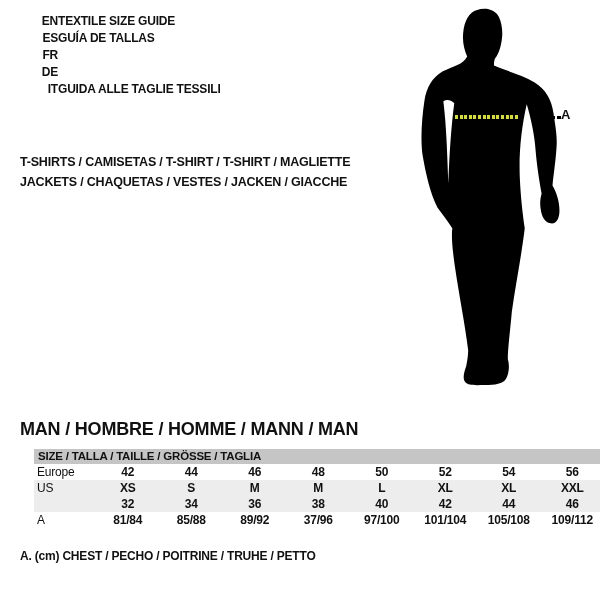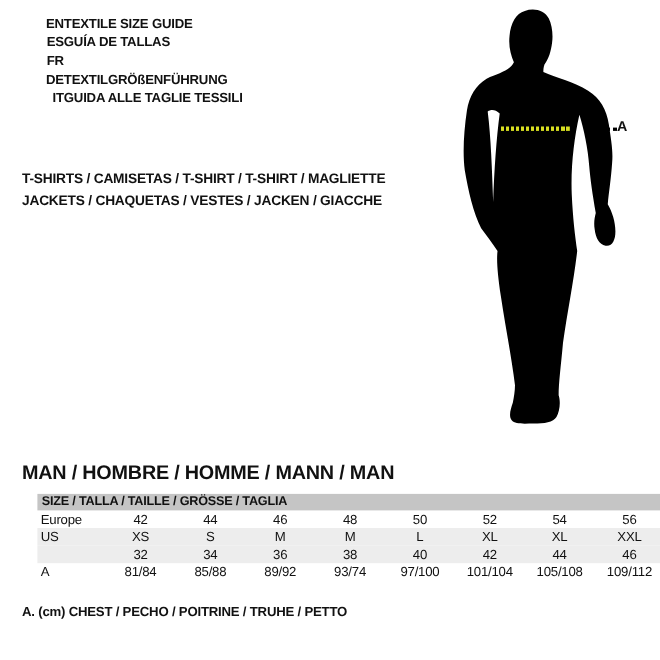--- a/index.html
+++ b/index.html
@@ -65,21 +65,21 @@
   }
   .size-table-header{
     height:15px;line-height:15px;
     background:var(--hdr-gray);
     font-size:11.5px;font-weight:bold;
     padding-left:4px;white-space:nowrap;
   }
   .trow{display:flex;height:16px;line-height:16px;}
   .trow.gray{background:var(--band-gray);}
   .tlabel{width:62px;padding-left:3px;text-align:left;}
-  .tcell{flex:1;text-align:center;}
+  .tcell{flex:1;text-align:center;font-weight:bold;}
 
   
   .measure-note{
     position:absolute;left:20px;top:549px;
     font-size:12px;font-weight:bold;white-space:nowrap;
   }
 </style>
 </head>
 <body>
 
@@ -90,21 +90,20 @@
   </div>
   <div class="lang-row">
     <span class="lang-code">ES</span>
     <span class="lang-label">GUÍA DE TALLAS</span>
   </div>
   <div class="lang-row">
     <span class="lang-code">FR</span>
   </div>
   <div class="lang-row">
     <span class="lang-code">DE</span>
-    <span class="lang-label">TEXTILGRÖßENFÜHRUNG</span>
   </div>
   <div class="lang-row">
     <span class="lang-code">IT</span>
     <span class="lang-label">GUIDA ALLE TAGLIE TESSILI</span>
   </div>
 </div>
 
 <div class="categories">
   <div>T-SHIRTS / CAMISETAS / T-SHIRT / T-SHIRT / MAGLIETTE</div>
   <div>JACKETS / CHAQUETAS / VESTES / JACKEN / GIACCHE</div>
@@ -198,21 +197,21 @@
     <span class="tcell">42</span>
     <span class="tcell">44</span>
     <span class="tcell">46</span>
   </div>
 
   <div class="trow">
     <span class="tlabel">A</span>
     <span class="tcell">81/84</span>
     <span class="tcell">85/88</span>
     <span class="tcell">89/92</span>
-    <span class="tcell">93/74</span>
+    <span class="tcell">37/96</span>
     <span class="tcell">97/100</span>
     <span class="tcell">101/104</span>
     <span class="tcell">105/108</span>
     <span class="tcell">109/112</span>
   </div>
 </div>
 
 <div class="measure-note">A. (cm) CHEST / PECHO / POITRINE / TRUHE / PETTO</div>
 
 </body></html>

